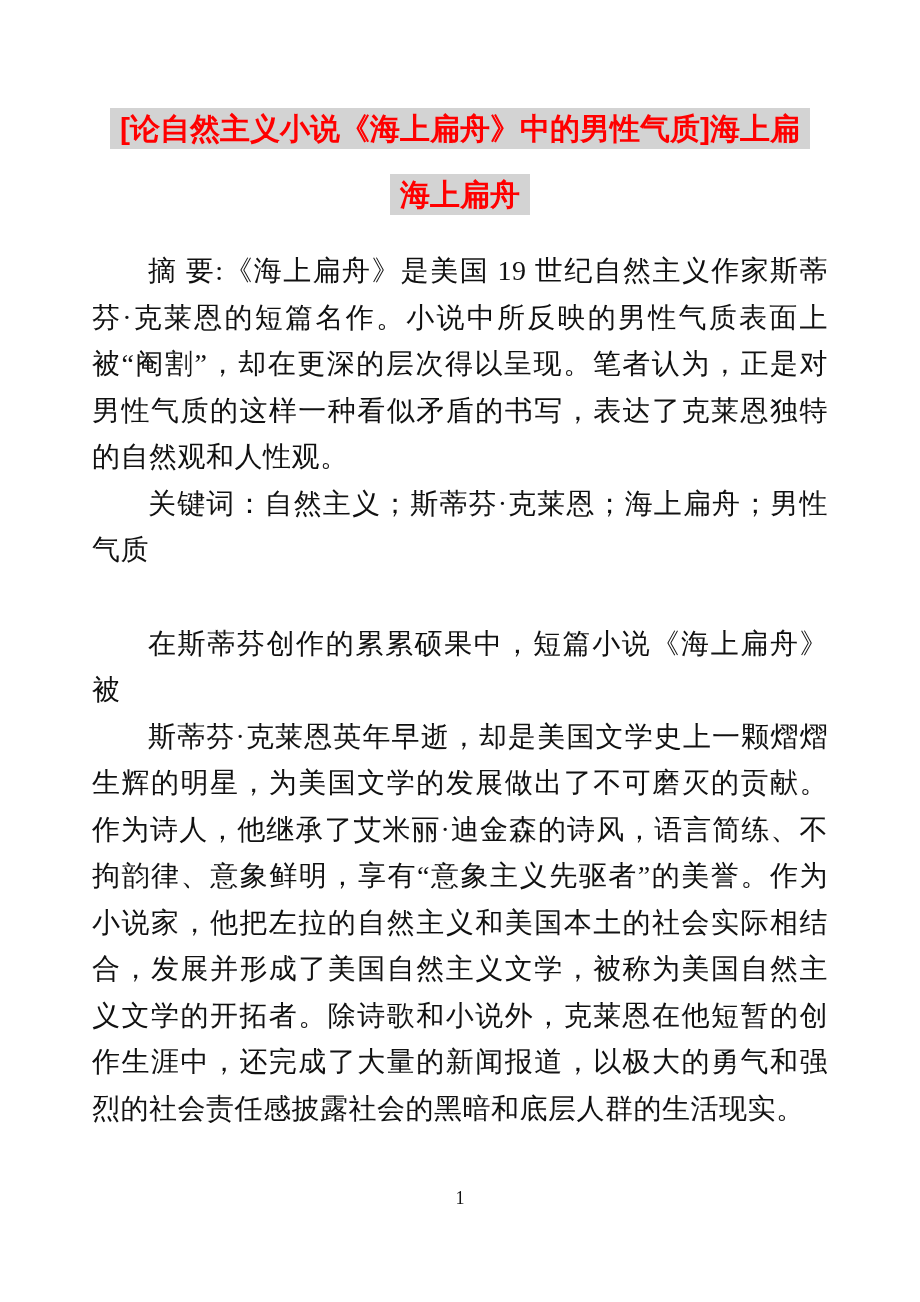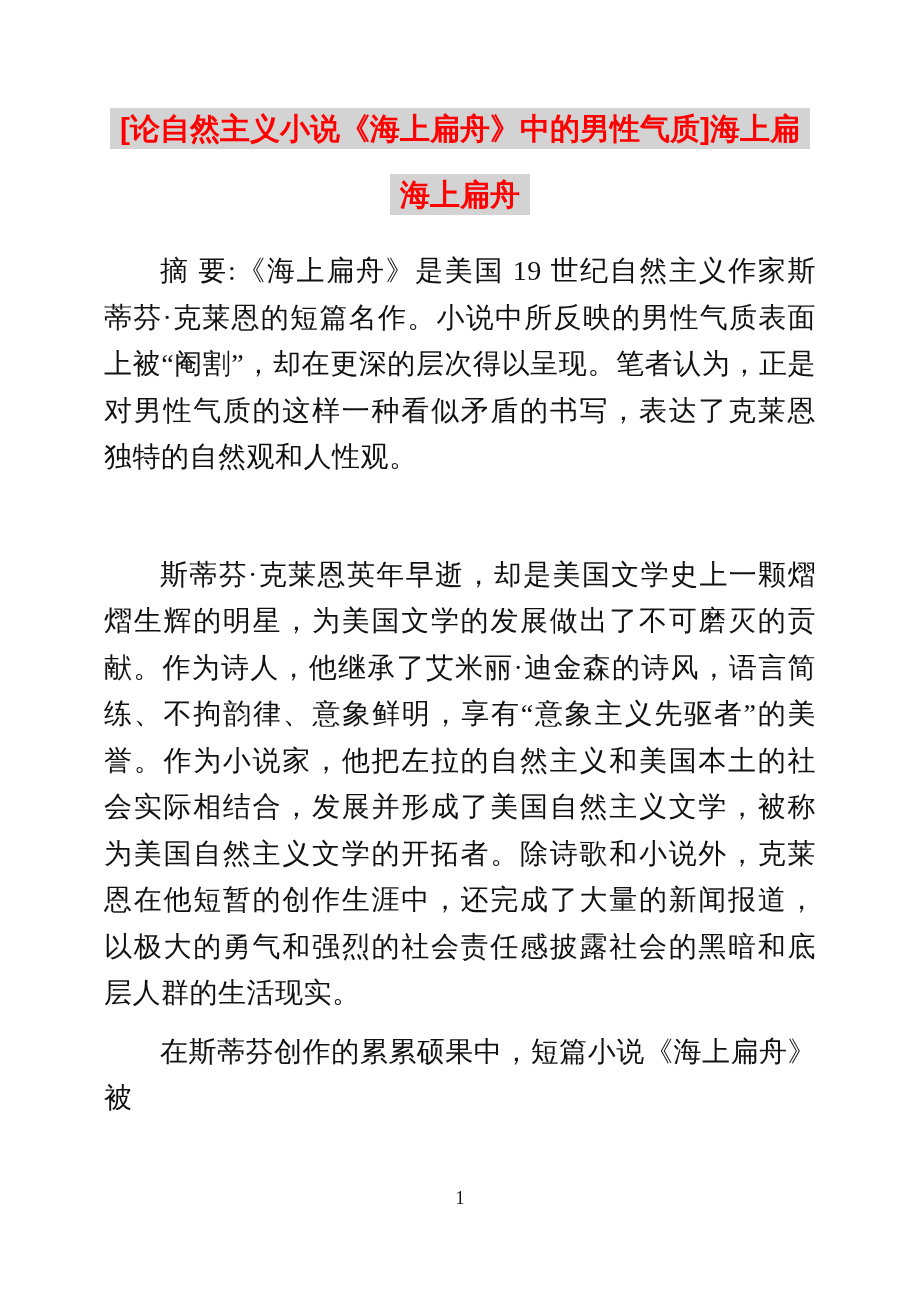--- a/index.html
+++ b/index.html
@@ -31,21 +31,21 @@
   }
   .doc-title .title-line {
     display: block;
   }
   .doc-title .hl {
     color: #ff0000;
     background-color: #d3d3d3;
     padding: 4px 10px;
   }
   .body-text p {
-    margin: 12px;
+    margin: 0;
     font-size: 28px;
     line-height: 46.5px;
     text-align: justify;
     text-indent: 2em;
     letter-spacing: 0.5px;
   }
   .para-gap {
     height: 47px;
   }
   .page-number {
@@ -64,21 +64,22 @@
 <div class="page">
   <div class="content">
 
     <h1 class="doc-title">
       <span class="title-line"><span class="hl">[论自然主义小说《海上扁舟》中的男性气质]海上扁</span></span>
       <span class="title-line"><span class="hl">海上扁舟</span></span>
     </h1>
 
     <div class="body-text">
       <p>摘 要:《海上扁舟》是美国 19 世纪自然主义作家斯蒂芬·克莱恩的短篇名作。小说中所反映的男性气质表面上被“阉割”，却在更深的层次得以呈现。笔者认为，正是对男性气质的这样一种看似矛盾的书写，表达了克莱恩独特的自然观和人性观。</p>
+      <p>关键词：自然主义；斯蒂芬·克莱恩；海上扁舟；男性气质</p>
       <div class="para-gap"></div>
+      <p>在斯蒂芬创作的累累硕果中，短篇小说《海上扁舟》被</p>
       <p>斯蒂芬·克莱恩英年早逝，却是美国文学史上一颗熠熠生辉的明星，为美国文学的发展做出了不可磨灭的贡献。作为诗人，他继承了艾米丽·迪金森的诗风，语言简练、不拘韵律、意象鲜明，享有“意象主义先驱者”的美誉。作为小说家，他把左拉的自然主义和美国本土的社会实际相结合，发展并形成了美国自然主义文学，被称为美国自然主义文学的开拓者。除诗歌和小说外，克莱恩在他短暂的创作生涯中，还完成了大量的新闻报道，以极大的勇气和强烈的社会责任感披露社会的黑暗和底层人群的生活现实。</p>
-      <p>在斯蒂芬创作的累累硕果中，短篇小说《海上扁舟》被</p>
     </div>
 
   </div>
 
   <div class="page-number">1</div>
 </div>
 
 </body></html>

